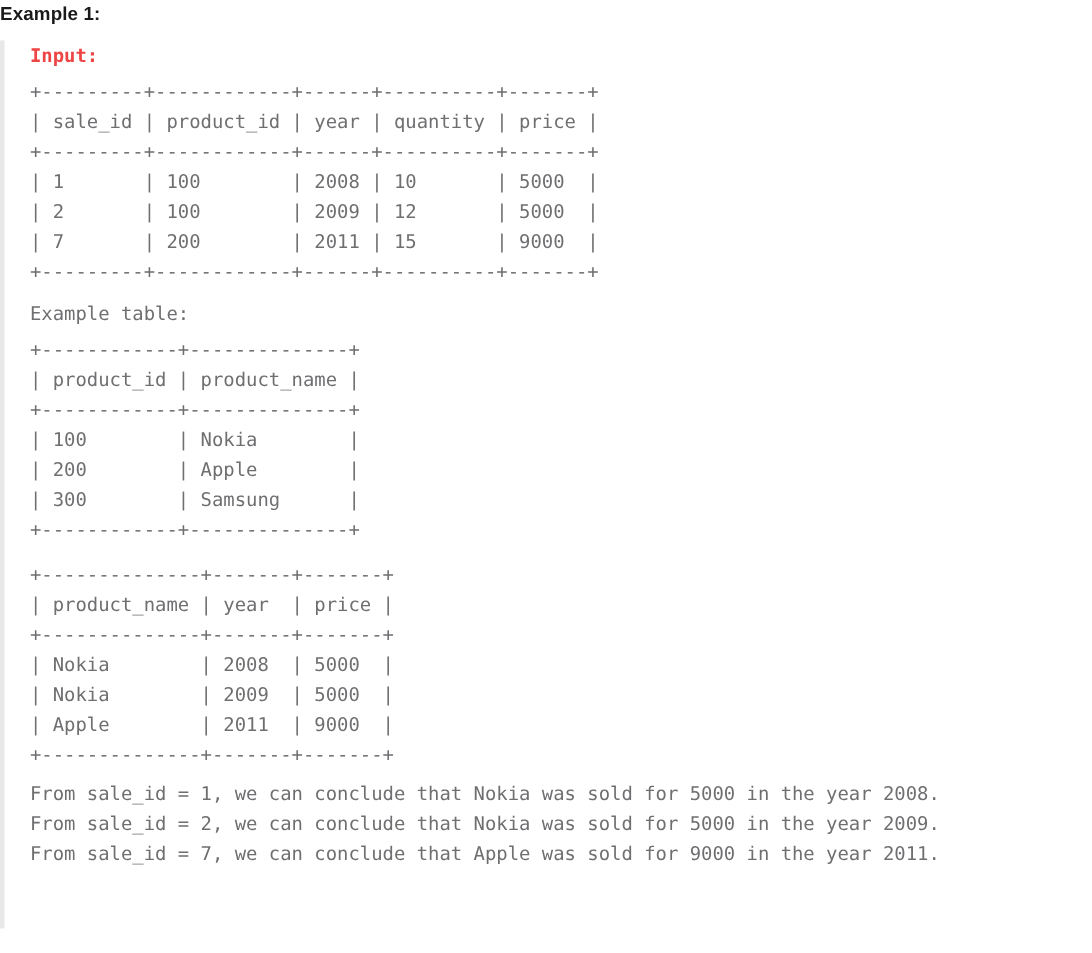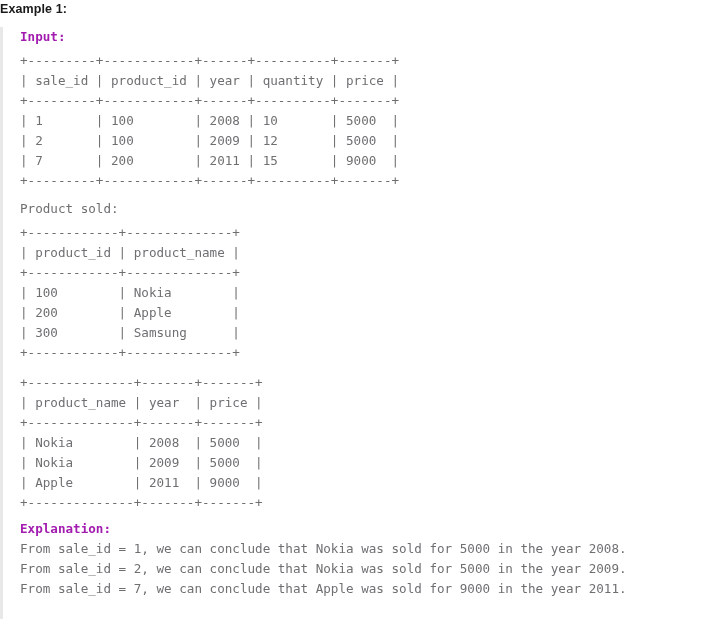--- a/index.html
+++ b/index.html
@@ -57,21 +57,21 @@
     white-space: pre;
     color: #6f6f72;
     letter-spacing: 0px;
   }
 
   .label-strong {
     font-family: "DejaVu Sans Mono", "Liberation Mono", monospace;
     font-size: 12.6px;
     line-height: 20px;
     font-weight: bold;
-    color: #a21caf;
+    color: #ef4444;
     white-space: pre;
     letter-spacing: 0px;
   }
 
   .ascii-table {
     font-family: "DejaVu Sans Mono", "Liberation Mono", monospace;
     font-size: 12.6px;
     line-height: 20px;
     white-space: pre;
     color: #6f6f72;
@@ -109,21 +109,21 @@
     <pre class="ascii-table">+---------+------------+------+----------+-------+
 | sale_id | product_id | year | quantity | price |
 +---------+------------+------+----------+-------+
 | 1       | 100        | 2008 | 10       | 5000  |
 | 2       | 100        | 2009 | 12       | 5000  |
 | 7       | 200        | 2011 | 15       | 9000  |
 +---------+------------+------+----------+-------+</pre>
 
     <div class="spacer-8"></div>
 
-    <div class="mono">Product sold:</div>
+    <div class="mono">Example table:</div>
 
     <div class="spacer-4"></div>
 
     <pre class="ascii-table">+------------+--------------+
 | product_id | product_name |
 +------------+--------------+
 | 100        | Nokia        |
 | 200        | Apple        |
 | 300        | Samsung      |
 +------------+--------------+</pre>
@@ -136,20 +136,19 @@
     <pre class="ascii-table">+--------------+-------+-------+
 | product_name | year  | price |
 +--------------+-------+-------+
 | Nokia        | 2008  | 5000  |
 | Nokia        | 2009  | 5000  |
 | Apple        | 2011  | 9000  |
 +--------------+-------+-------+</pre>
 
     <div class="spacer-6"></div>
 
-    <div class="label-strong">Explanation:</div>
 
     <pre class="explanation-lines">From sale_id = 1, we can conclude that Nokia was sold for 5000 in the year 2008.
 From sale_id = 2, we can conclude that Nokia was sold for 5000 in the year 2009.
 From sale_id = 7, we can conclude that Apple was sold for 9000 in the year 2011.</pre>
 
   </div>
 </div>
 
 </body></html>

